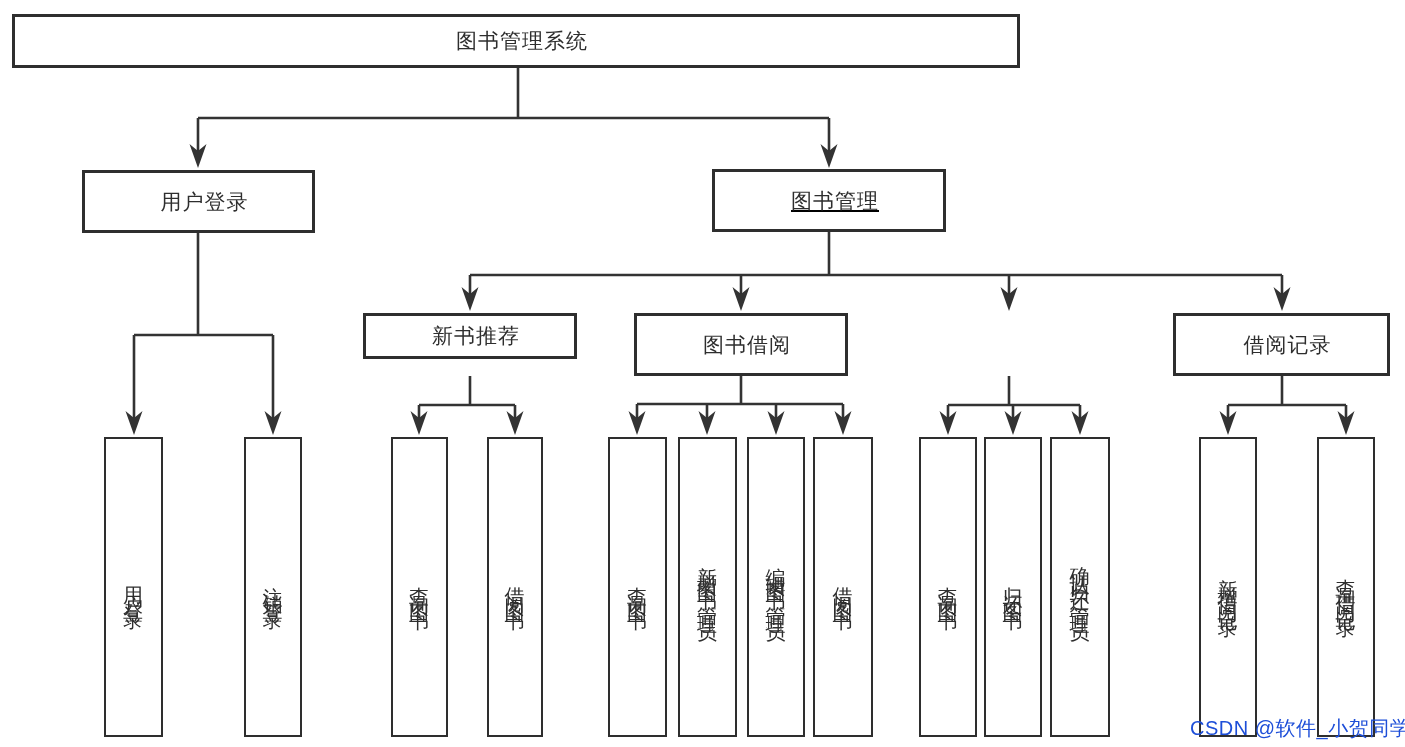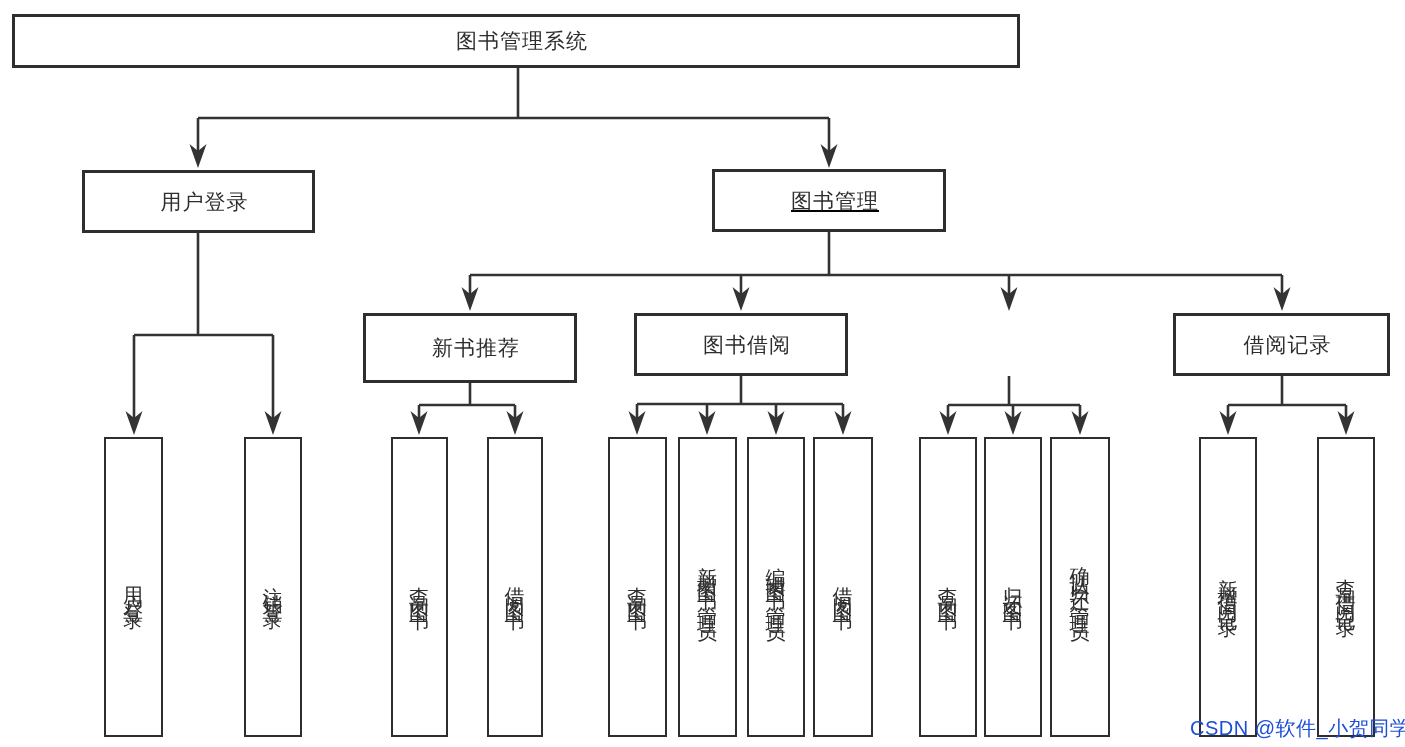--- a/index.html
+++ b/index.html
@@ -56,21 +56,21 @@
     font-size: 20px;
     line-height: 1;
     letter-spacing: 8px;
     color: #2e2e2e;
     white-space: nowrap;
   }
   
   .n-root  { left: 12px;   top: 14px;  width: 1008px; height: 54px; }
   .n-l2a   { left: 82px;   top: 170px; width: 233px;  height: 63px; }
   .n-l2b   { left: 712px;  top: 169px; width: 234px;  height: 63px; text-decoration: underline; }
-  .n-l3a   { left: 363px;  top: 313px; width: 214px;  height: 70px; }
+  .n-l3a   { left: 363px;  top: 313px; width: 214px;  height: 46px; }
   .n-l3b   { left: 634px;  top: 313px; width: 214px;  height: 63px; }
   .n-l3c   { left: 902px;  top: 313px; width: 215px;  height: 63px; }
   .n-l3d   { left: 1173px; top: 313px; width: 217px;  height: 63px; }
   .lf-u1   { left: 104px;  width: 59px; }
   .lf-u2   { left: 244px;  width: 58px; }
   .lf-n1   { left: 391px;  width: 57px; }
   .lf-n2   { left: 487px;  width: 56px; }
   .lf-b1   { left: 608px;  width: 59px; }
   .lf-b2   { left: 678px;  width: 59px; }
   .lf-b3   { left: 747px;  width: 58px; }

